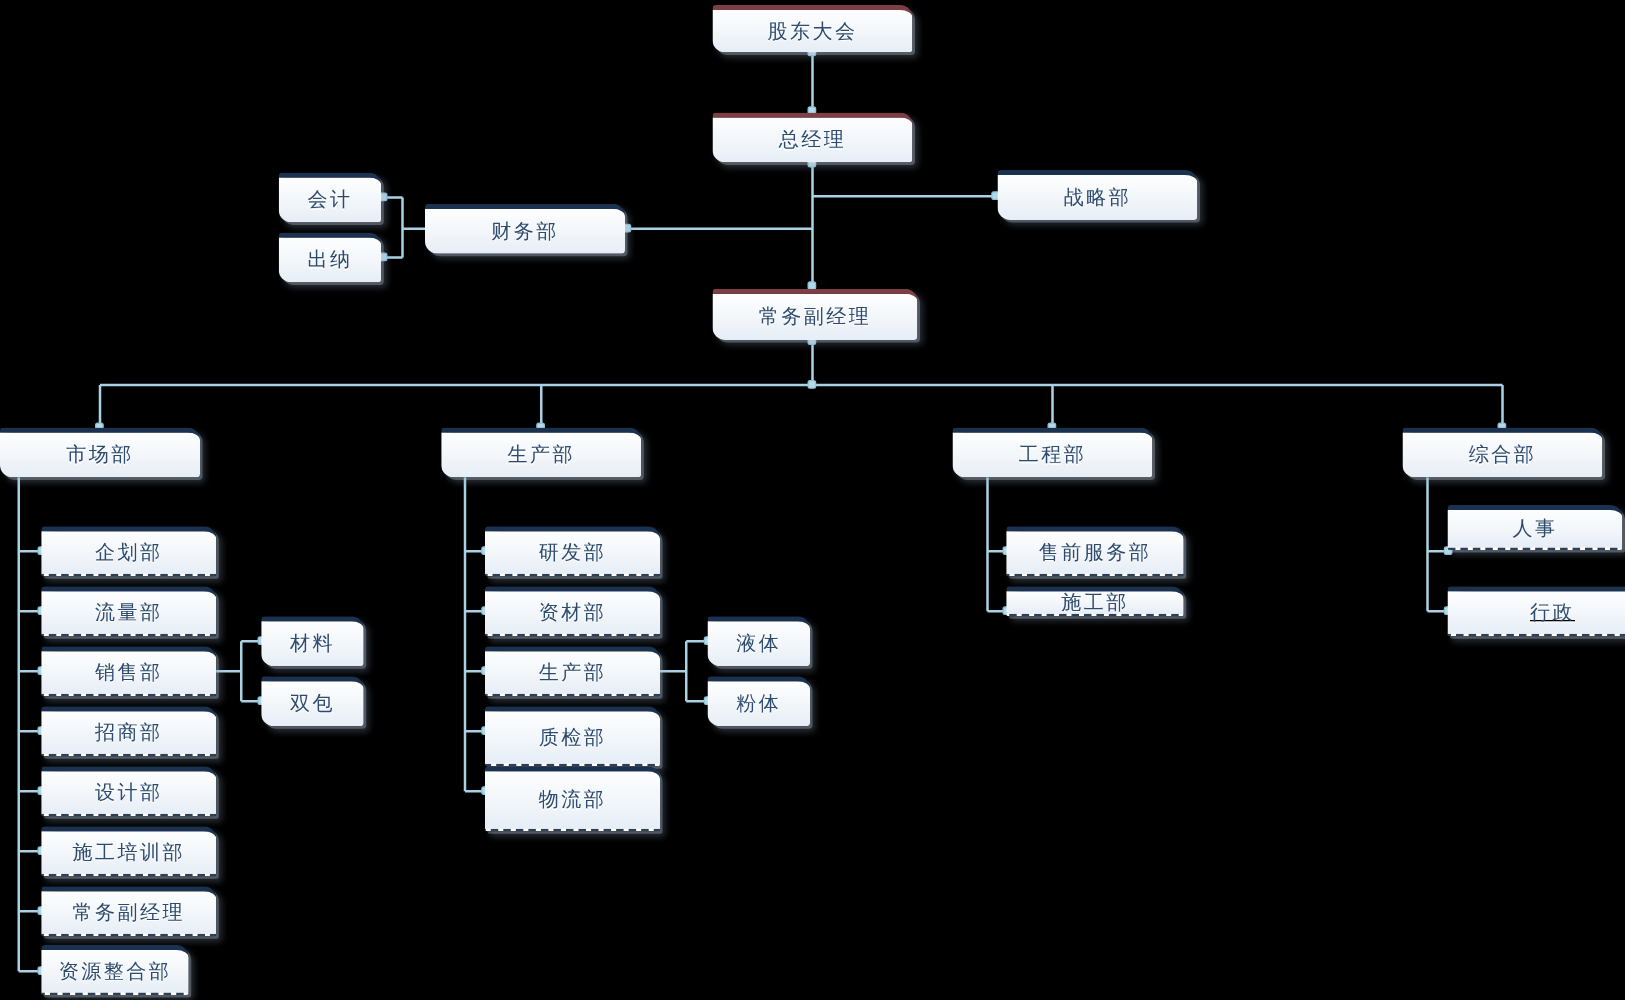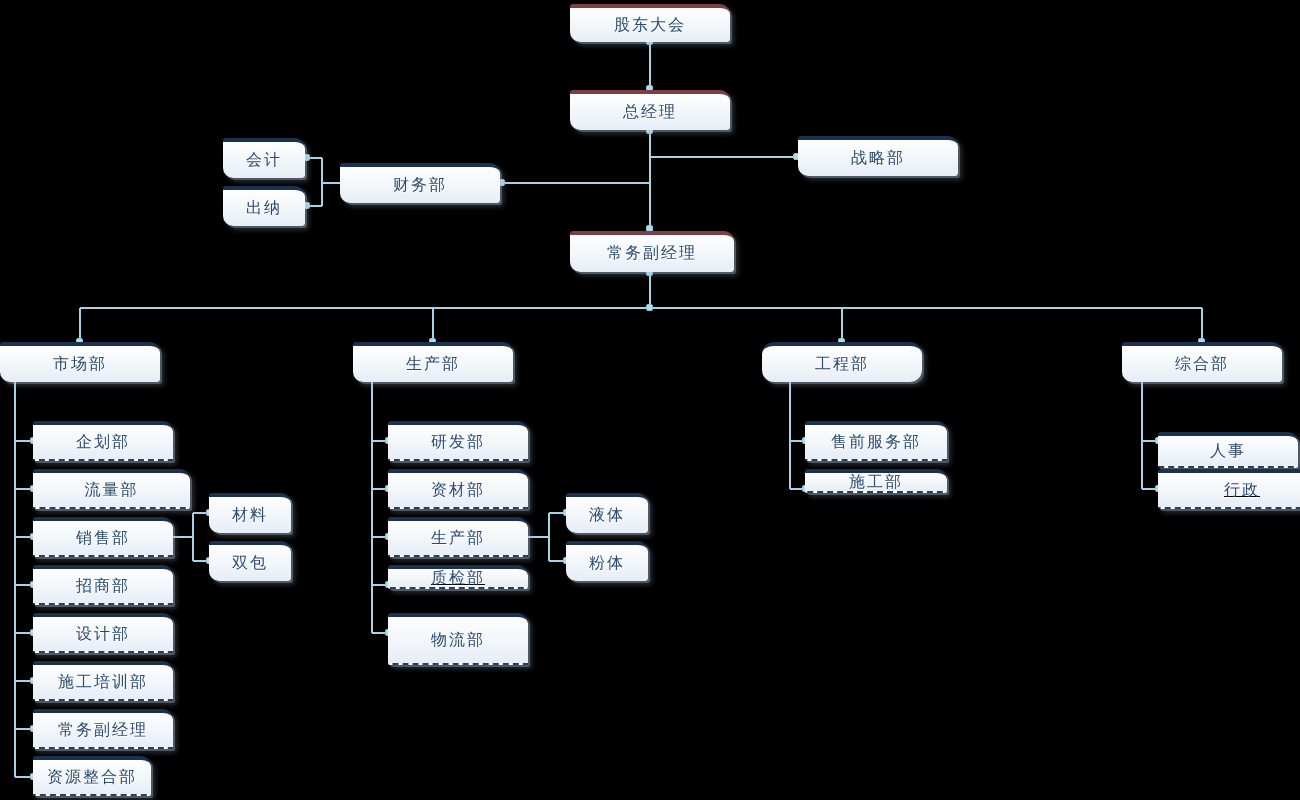--- a/index.html
+++ b/index.html
@@ -147,30 +147,30 @@
       </div>
       <div class="node red" style="left: 570px; top: 231px; width: 164px; height: 41px;">
         <span class="label">常务副经理</span>
       </div>
       <div class="node navy" style="left: 0px; top: 342px; width: 160px; height: 40px;">
         <span class="label">市场部</span>
       </div>
       <div class="node navy" style="left: 353px; top: 342px; width: 160px; height: 40px;">
         <span class="label">生产部</span>
       </div>
-      <div class="node navy" style="left: 762px; top: 342px; width: 160px; height: 40px; border-radius: 12px;">
+      <div class="node navy" style="left: 762px; top: 342px; width: 160px; height: 40px;">
         <span class="label">工程部</span>
       </div>
       <div class="node navy" style="left: 1122px; top: 342px; width: 160px; height: 40px;">
         <span class="label">综合部</span>
       </div>
       <div class="node navy dashed" style="left: 33px; top: 421px; width: 140px; height: 40px;">
         <span class="label">企划部</span>
       </div>
-      <div class="node navy dashed" style="left: 33px; top: 469px; width: 157px; height: 40px;">
+      <div class="node navy dashed" style="left: 33px; top: 469px; width: 140px; height: 40px;">
         <span class="label">流量部</span>
       </div>
       <div class="node navy dashed" style="left: 33px; top: 517px; width: 140px; height: 40px;">
         <span class="label">销售部</span>
       </div>
       <div class="node navy dashed" style="left: 33px; top: 565px; width: 140px; height: 40px;">
         <span class="label">招商部</span>
       </div>
       <div class="node navy dashed" style="left: 33px; top: 613px; width: 140px; height: 40px;">
         <span class="label">设计部</span>
@@ -192,38 +192,38 @@
       </div>
       <div class="node navy dashed" style="left: 388px; top: 421px; width: 140px; height: 40px;">
         <span class="label">研发部</span>
       </div>
       <div class="node navy dashed" style="left: 388px; top: 469px; width: 140px; height: 40px;">
         <span class="label">资材部</span>
       </div>
       <div class="node navy dashed" style="left: 388px; top: 517px; width: 140px; height: 40px;">
         <span class="label">生产部</span>
       </div>
-      <div class="node navy dashed" style="left: 388px; top: 565px; width: 140px; height: 24px; text-decoration: underline;">
+      <div class="node navy dashed" style="left: 388px; top: 565px; width: 140px; height: 48px;">
         <span class="label">质检部</span>
       </div>
       <div class="node navy dashed" style="left: 388px; top: 613px; width: 140px; height: 52px;">
         <span class="label">物流部</span>
       </div>
       <div class="node navy" style="left: 566px; top: 493px; width: 82px; height: 40px;">
         <span class="label">液体</span>
       </div>
       <div class="node navy" style="left: 566px; top: 541px; width: 82px; height: 40px;">
         <span class="label">粉体</span>
       </div>
       <div class="node navy dashed" style="left: 805px; top: 421px; width: 142px; height: 40px;">
         <span class="label">售前服务部</span>
       </div>
       <div class="node navy dashed" style="left: 805px; top: 469px; width: 142px; height: 24px;">
         <span class="label">施工部</span>
       </div>
-      <div class="node navy dashed" style="left: 1158px; top: 432px; width: 140px; height: 36px;">
+      <div class="node navy dashed" style="left: 1158px; top: 404px; width: 140px; height: 36px;">
         <span class="label">人事</span>
       </div>
       <div class="node navy dashed" style="left: 1158px; top: 469px; width: 168px; height: 40px; text-decoration: underline;">
         <span class="label">行政</span>
       </div>
     </div>
 </div>
 
 </body></html>

